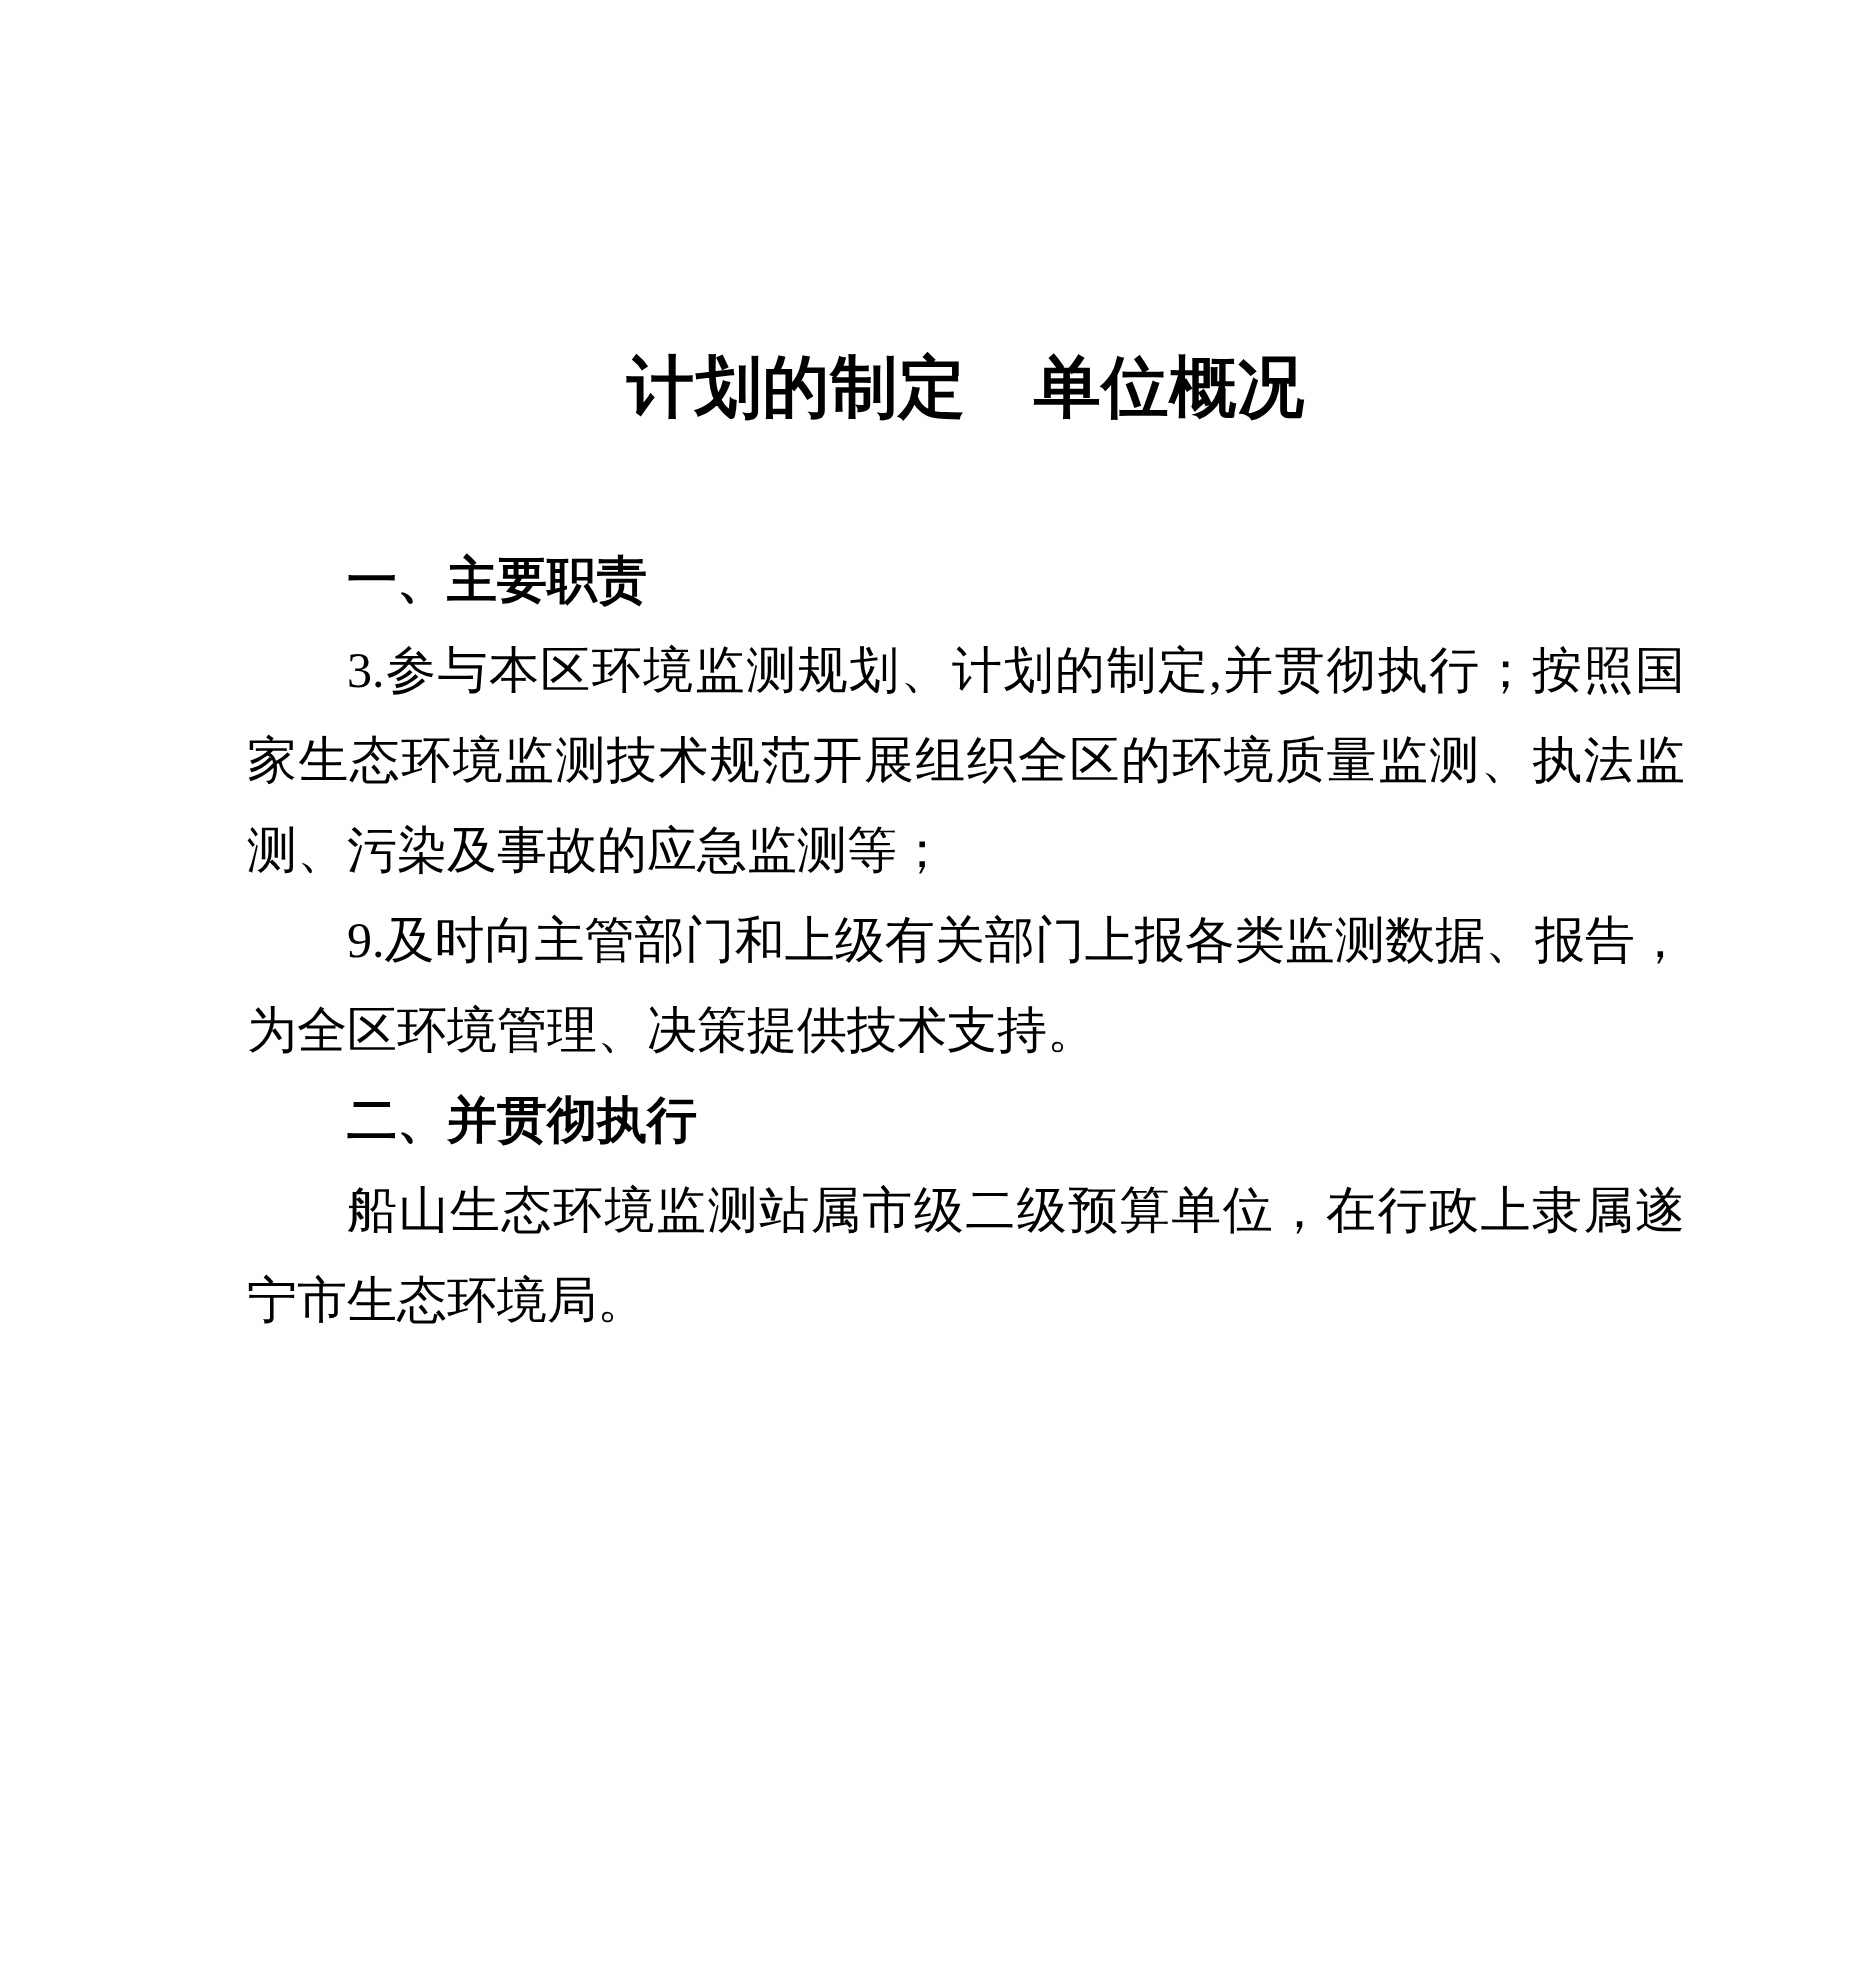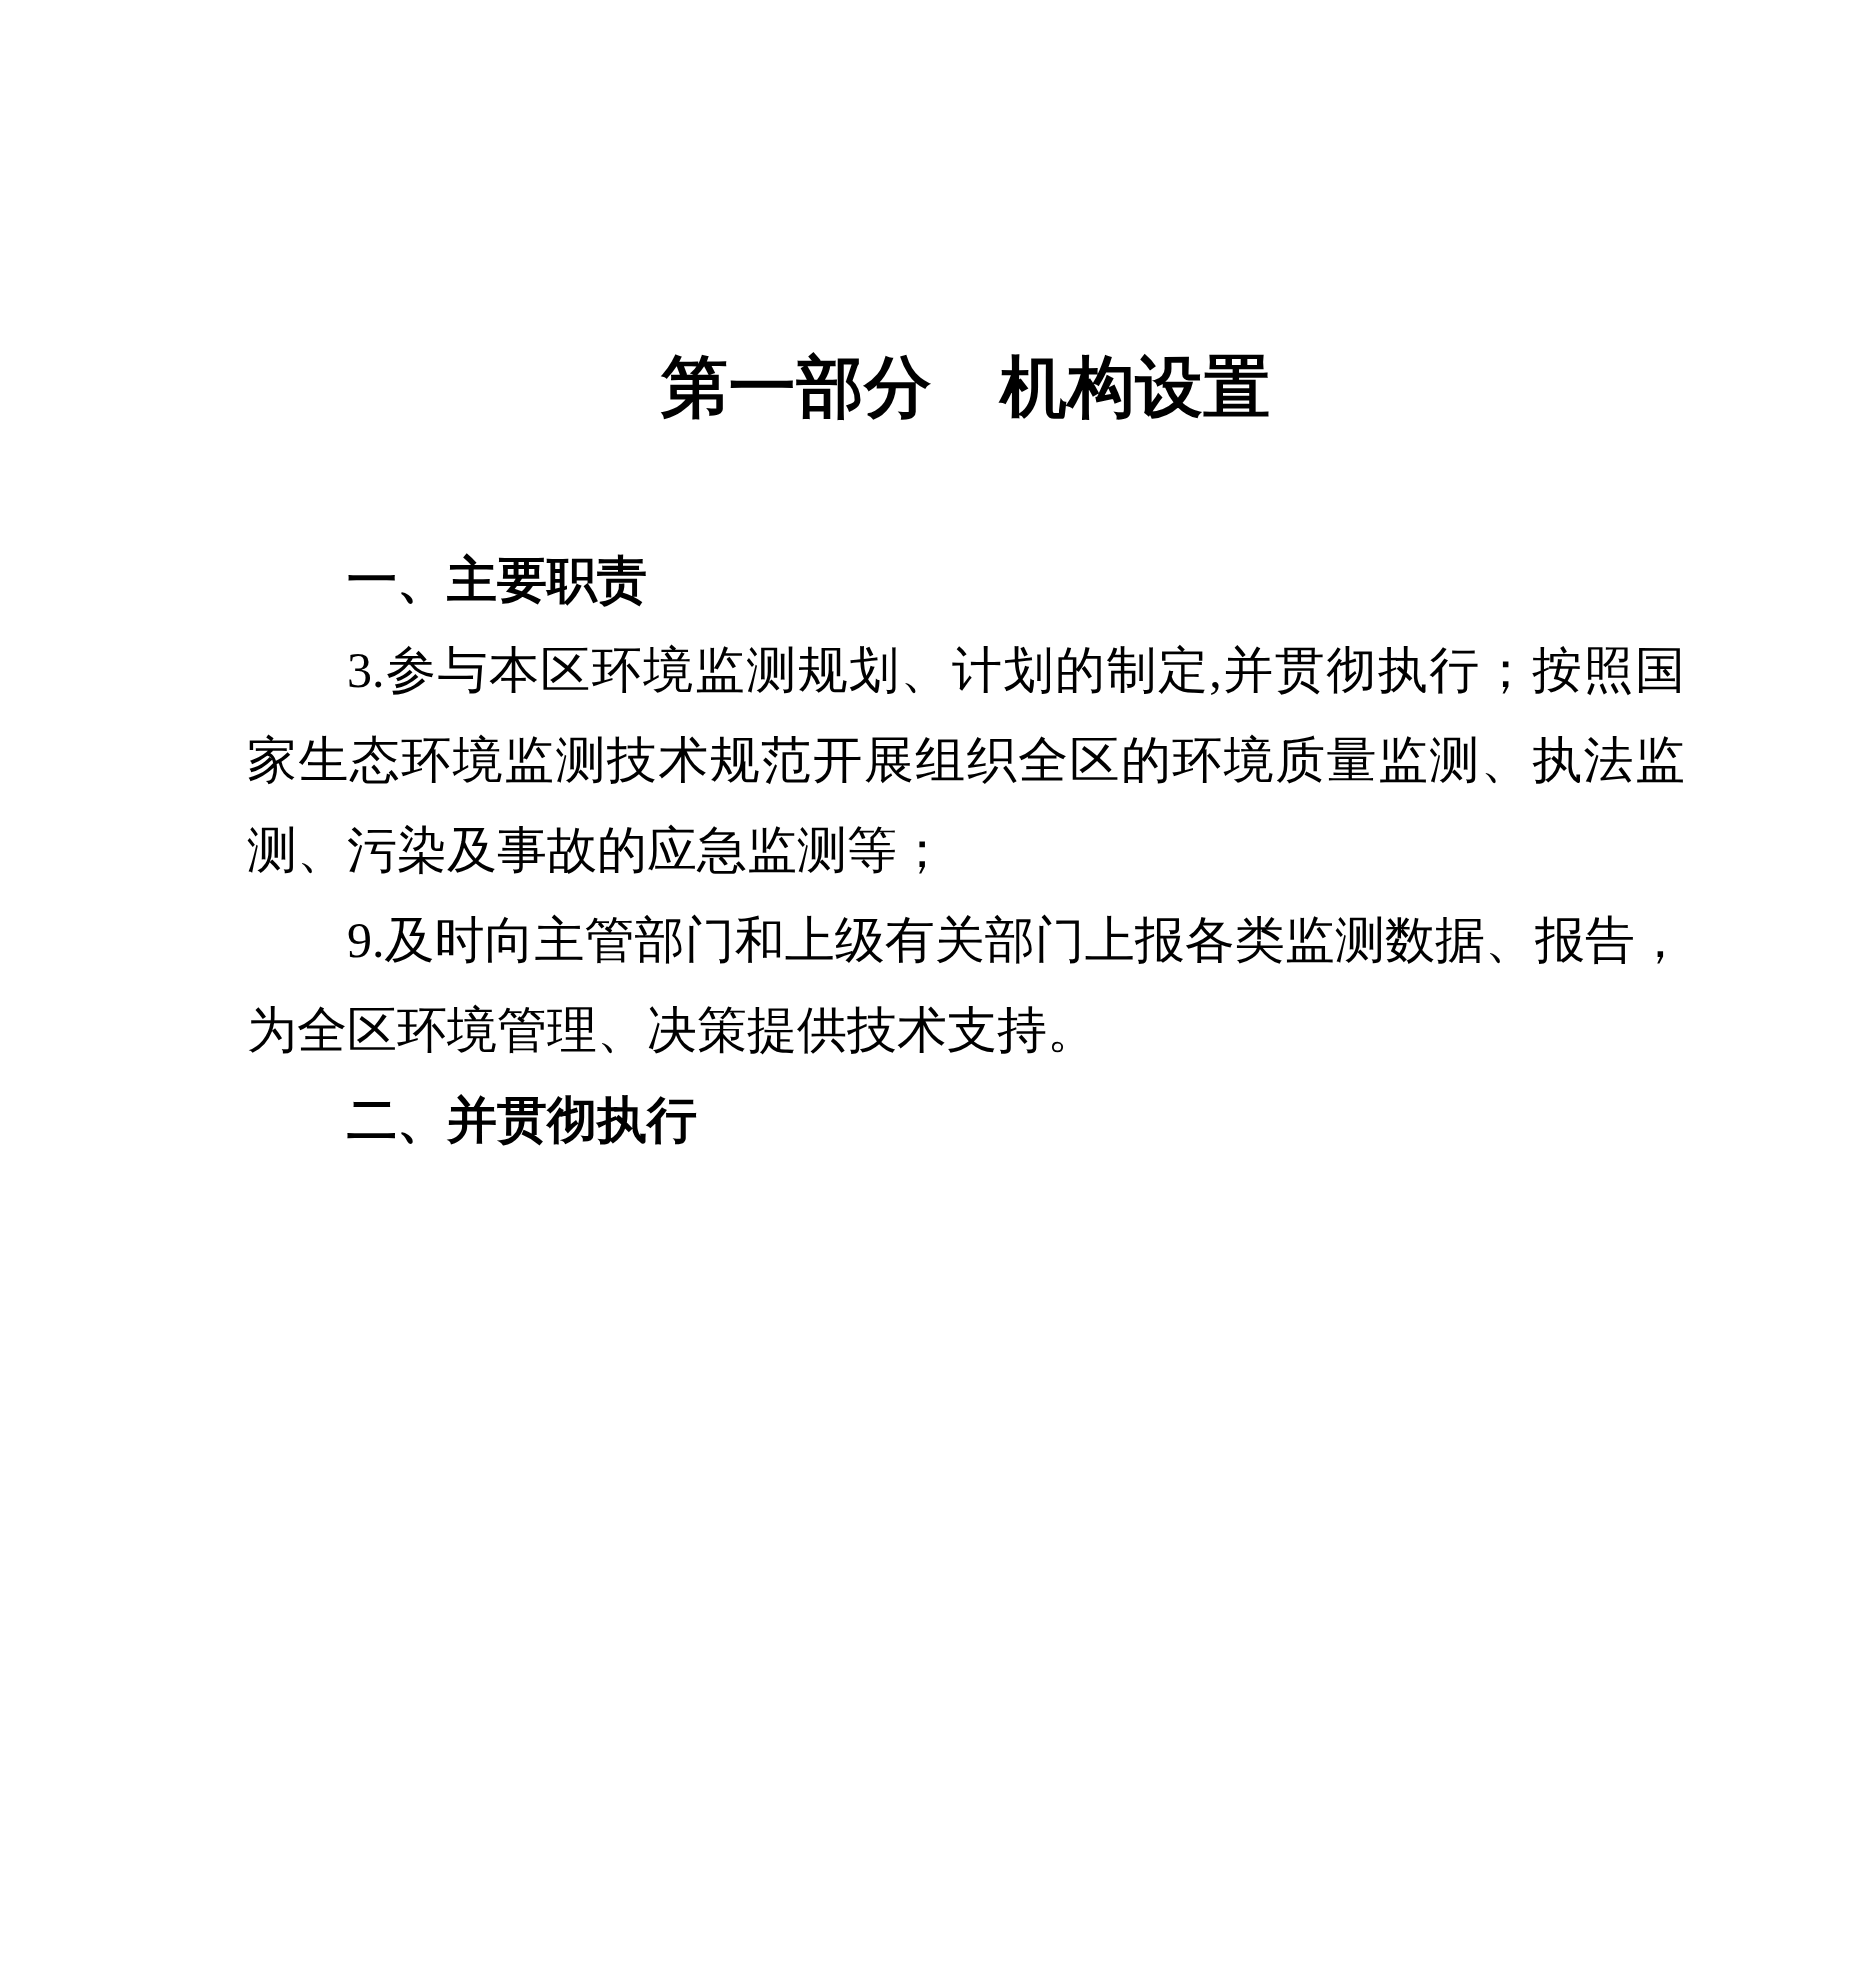--- a/index.html
+++ b/index.html
@@ -50,23 +50,24 @@
   .content p.heading {
     font-family: "Liberation Sans", sans-serif;
     font-weight: bold;
   }
 </style>
 </head>
 <body>
 
 <div class="page">
 
-  <h1 class="doc-title">第一部分　机构设置</h1>
+  <h1 class="doc-title">计划的制定　单位概况</h1>
 
   <div class="content">
     <p class="heading">一、主要职责</p>
     <p class="para">3.参与本区环境监测规划、计划的制定,并贯彻执行；按照国家生态环境监测技术规范开展组织全区的环境质量监测、执法监测、污染及事故的应急监测等；</p>
     <p class="para">9.及时向主管部门和上级有关部门上报各类监测数据、报告，为全区环境管理、决策提供技术支持。</p>
     <p class="heading">二、并贯彻执行</p>
+    <p class="para">船山生态环境监测站属市级二级预算单位，在行政上隶属遂宁市生态环境局。</p>
   </div>
 
 </div>
 
 
 </body></html>

